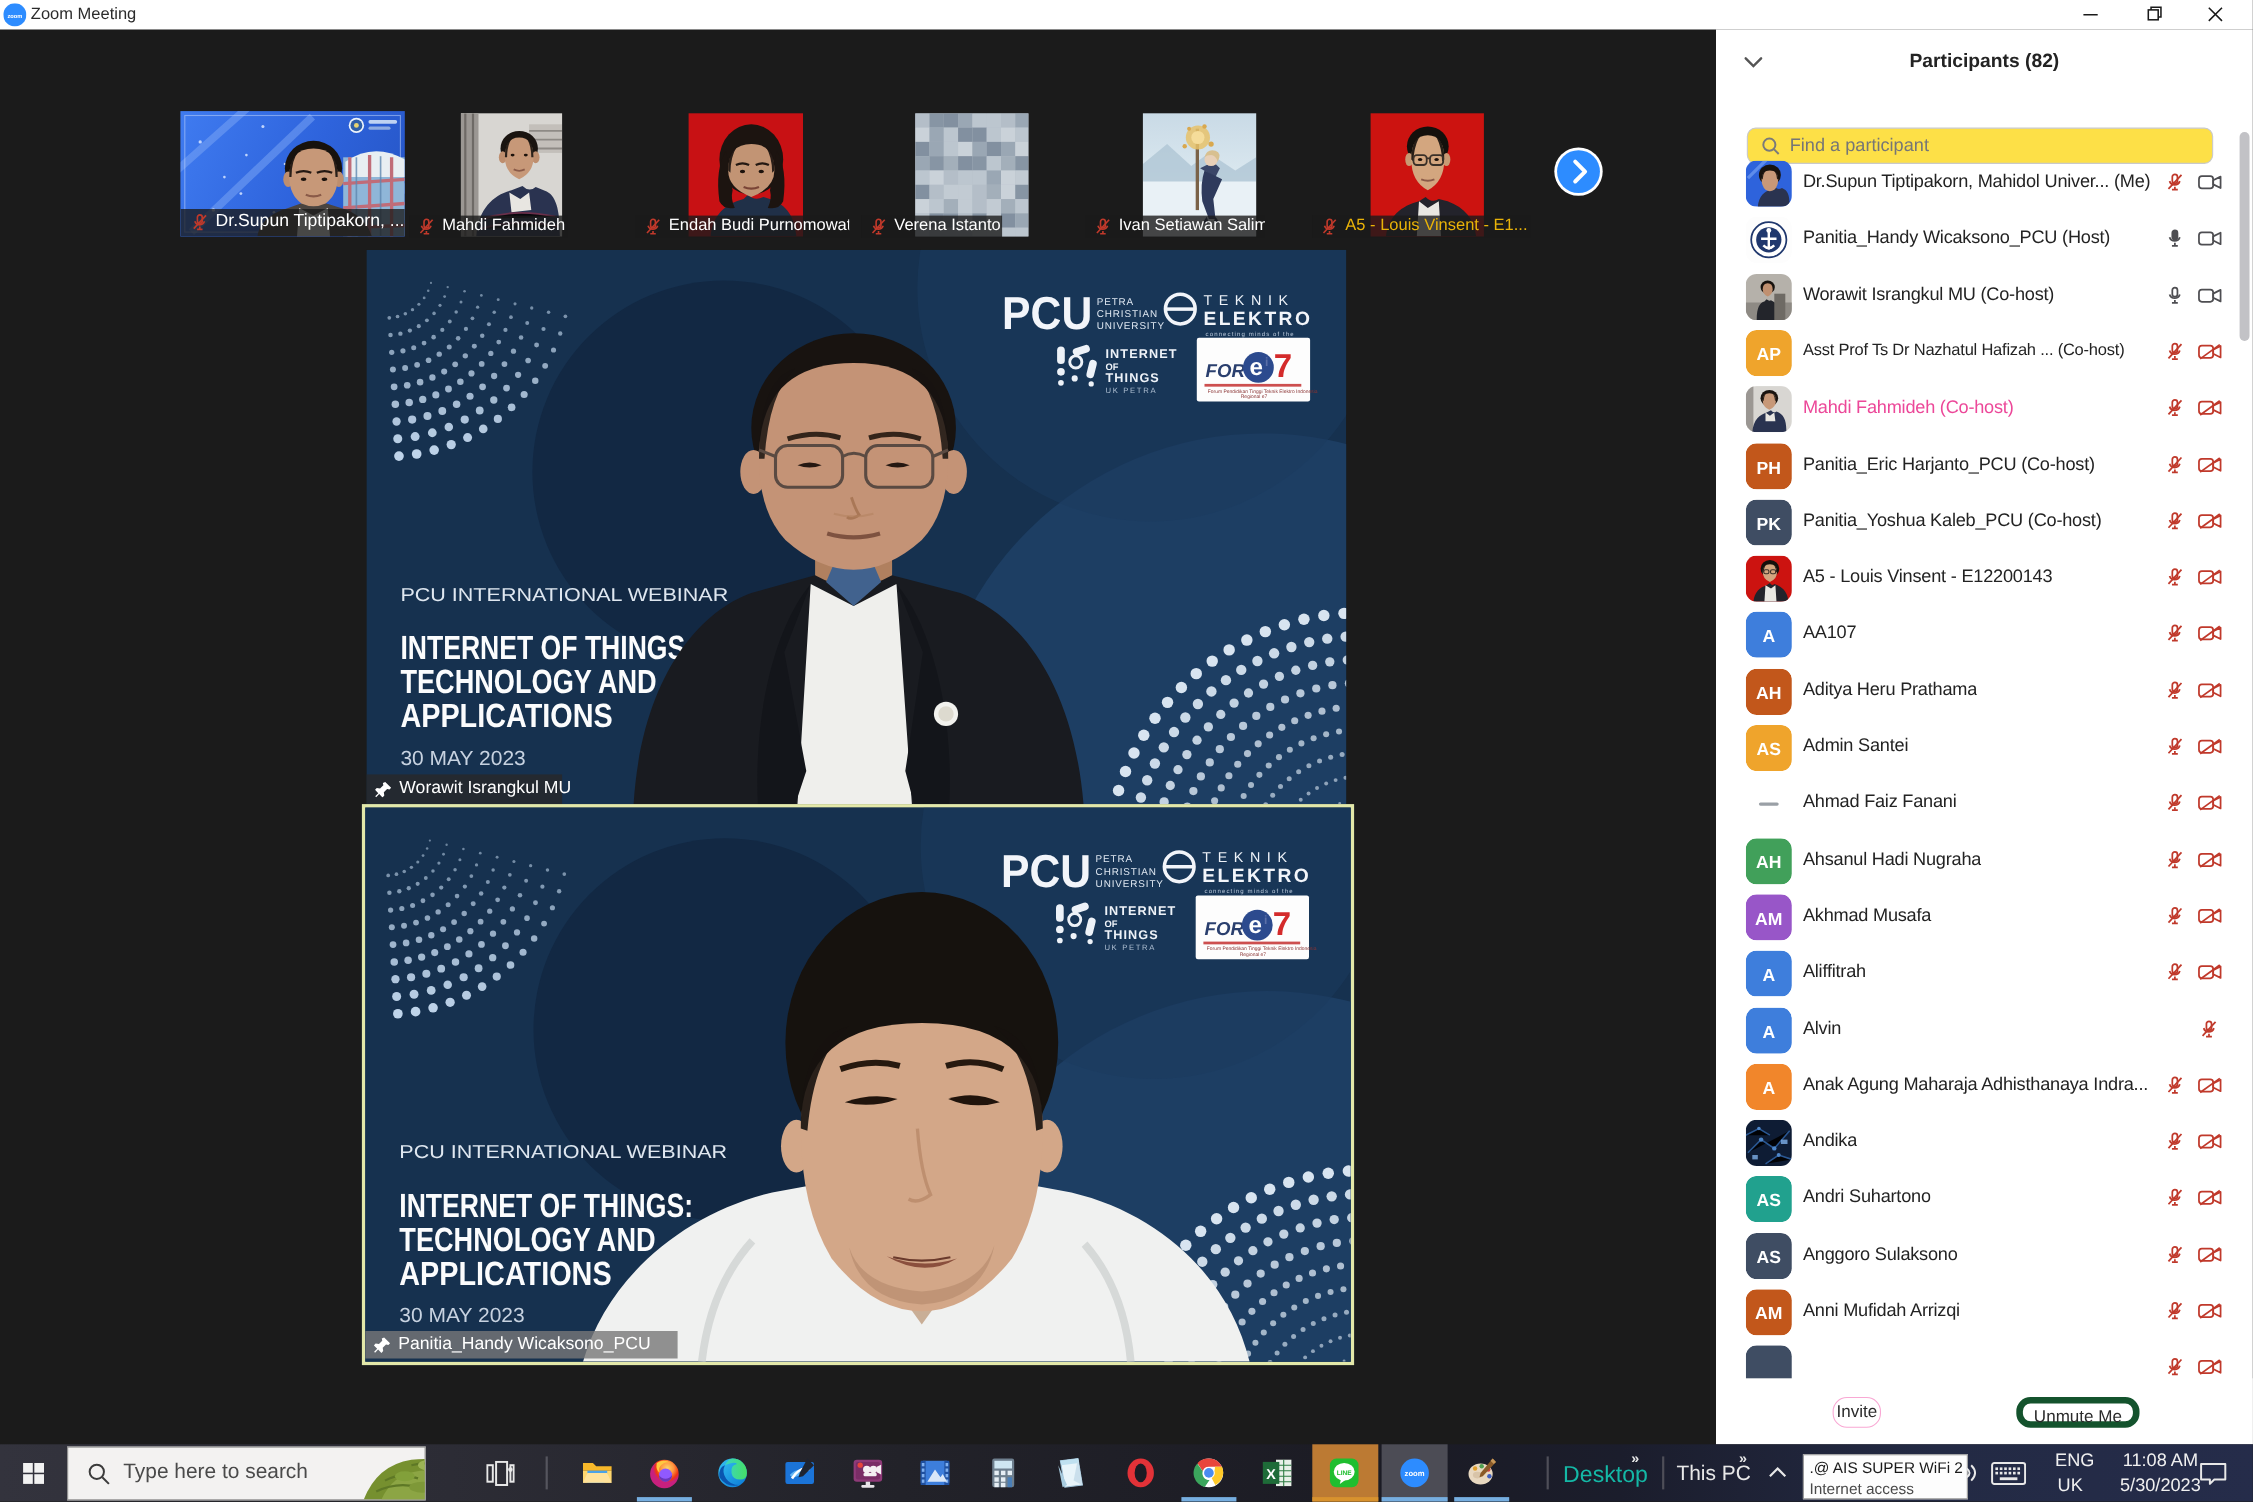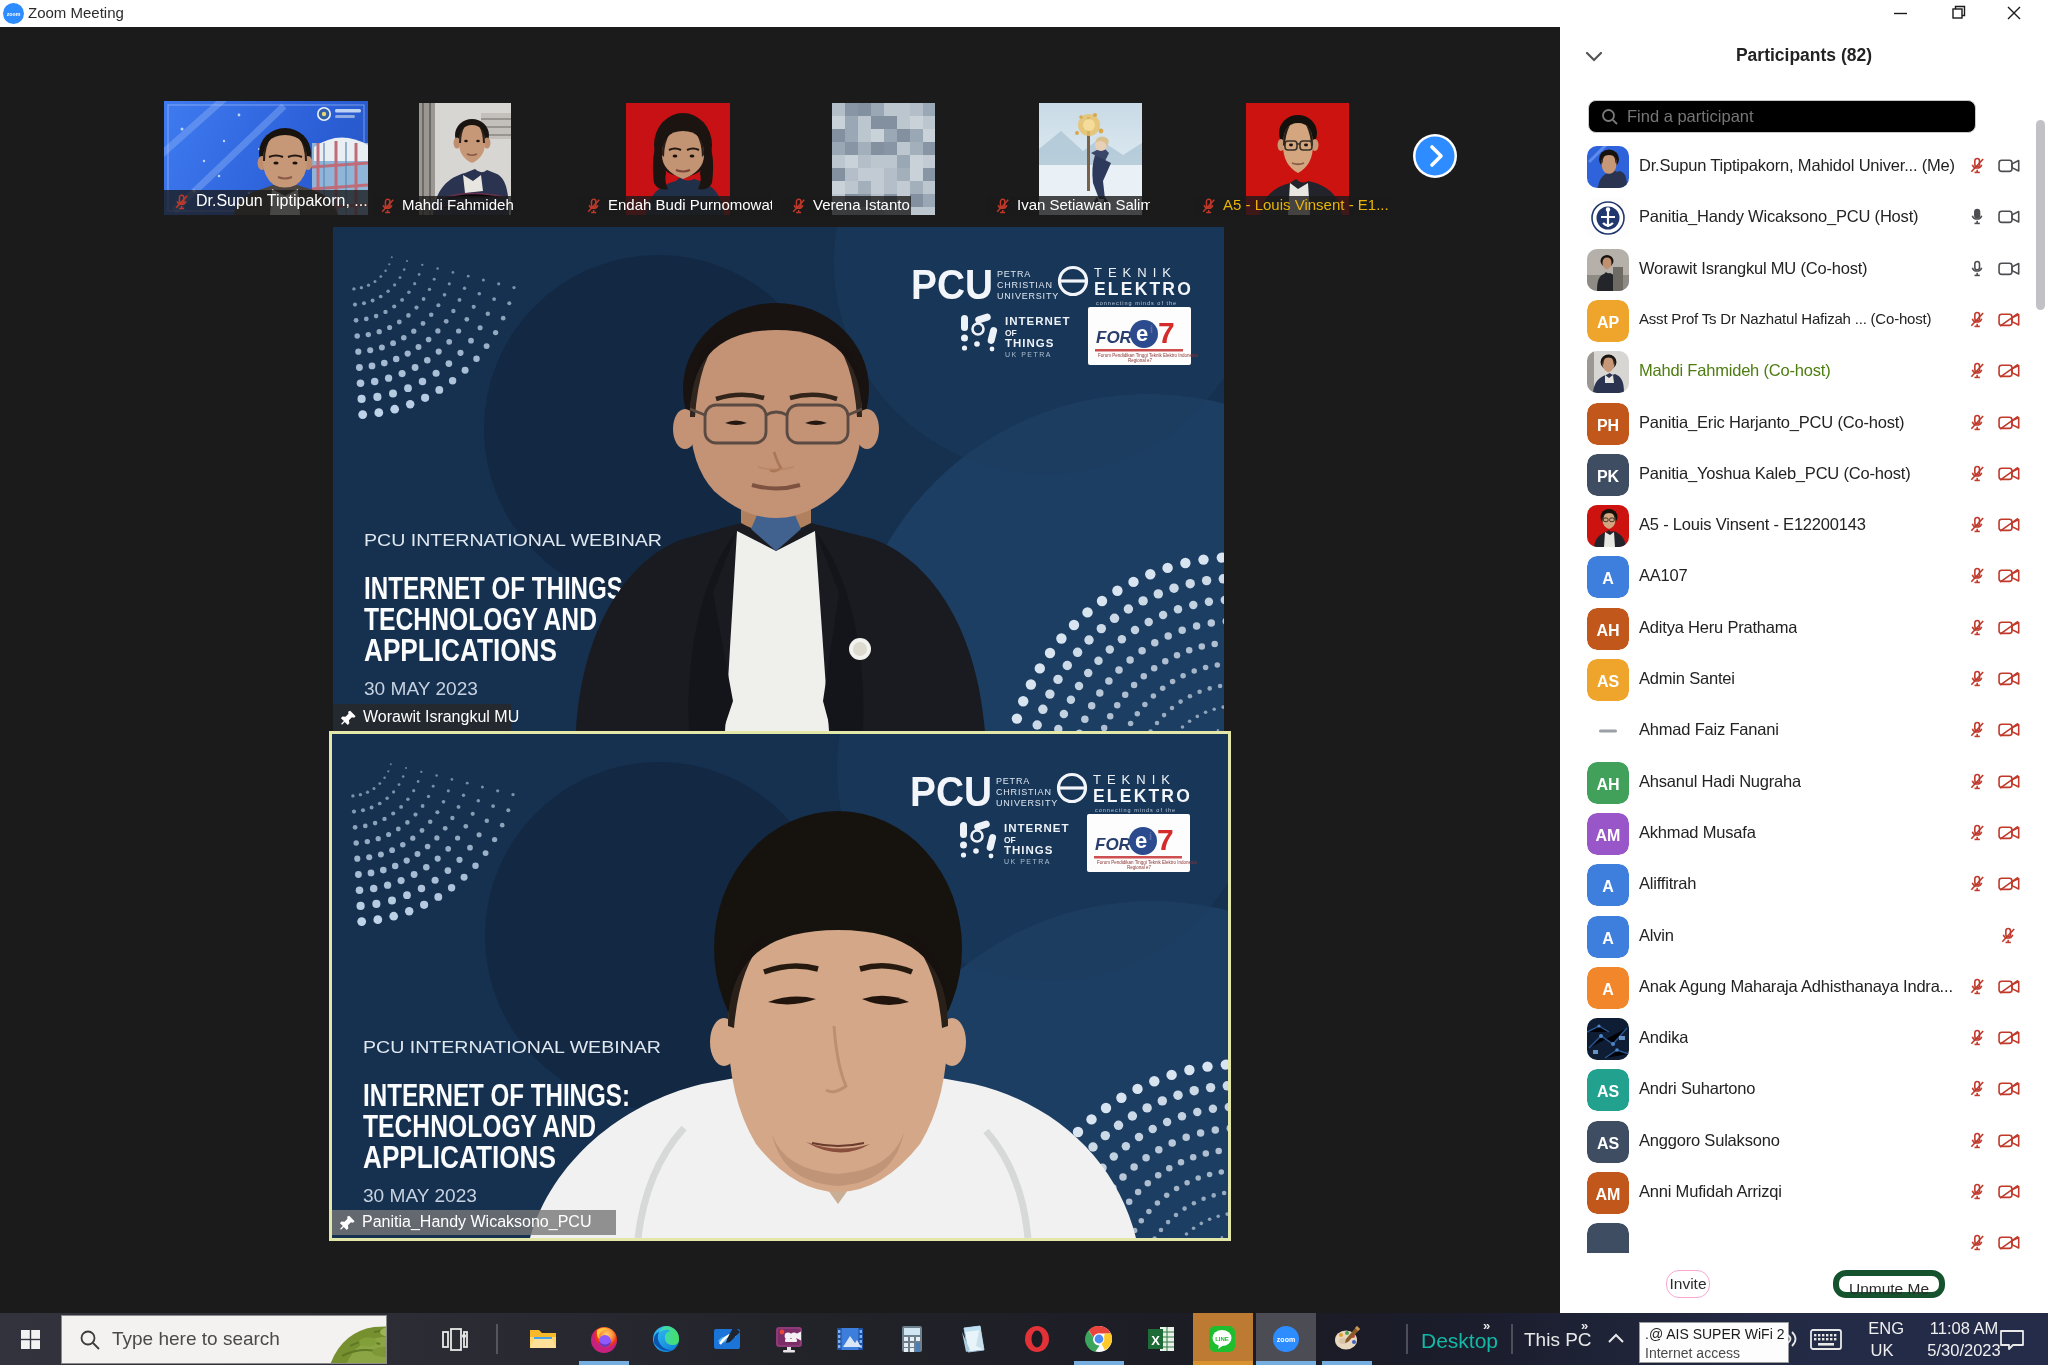--- a/index.html
+++ b/index.html
@@ -959,21 +959,21 @@
       <svg class="abs" style="left:8px;top:5px" width="15" height="15" viewBox="0 0 14 14">
         <use href="#pin"></use>
       </svg>
       <div class="abs" style="left:30px;top:3px;font-size:16px;color:#fff;white-space:nowrap">Panitia_Handy Wicaksono_PCU</div>
     </div></div>
 <div class="abs" style="left:1560px;top:27px;width:488px;height:1286px;background:#FFFFFF;overflow:hidden">
     <svg class="abs" style="left:24px;top:22px" width="20" height="14" viewBox="0 0 20 14">
       <path d="M3,4 L10,11 L17,4" stroke="#555" stroke-width="2.2" fill="none" stroke-linecap="round"></path>
     </svg>
     <div class="abs" style="left:0;top:18px;width:488px;text-align:center;font-size:17.5px;font-weight:bold;color:#232323">Participants (82)</div>
-    <div class="abs" style="left:28px;top:73px;width:388px;height:33px;border:1.5px solid #C9C9C9;border-radius:8px;background:#000000">
+    <div class="abs" style="left:28px;top:89px;width:424px;height:33px;border:1.5px solid #C9C9C9;border-radius:8px;background:#fde047">
       <svg class="abs" style="left:12px;top:7px" width="18" height="18" viewBox="0 0 18 18" fill="none" stroke="#7a7a7a" stroke-width="1.8">
         <circle cx="7.5" cy="7.5" r="5.5"></circle>
         <line x1="11.8" y1="11.8" x2="16" y2="16"></line>
       </svg>
       <div class="abs" style="left:38px;top:6px;font-size:16.5px;color:#767676">Find a participant</div>
     </div>
     <div class="abs" style="left:27px;top:119.0px;width:42px;height:42px;border-radius:10px;overflow:hidden"><svg width="42" height="42" viewBox="0 0 42 42">
         <rect width="42" height="42" fill="#2E63DC"></rect>
         <line x1="2" y1="16" x2="20" y2="-2" stroke="#7FA8F5" stroke-width="3" opacity=".6"></line>
         <path d="M11,42 C12,32 17,28 23,26 L27,24 Q29,27 33,25 L35,26 C39,28 40,34 40,42 Z" fill="#2A3350"></path>
@@ -1032,21 +1032,21 @@
     <div class="abs" style="left:27px;top:324.2px;width:42px;height:42px;border-radius:10px;overflow:hidden"><svg width="42" height="42" viewBox="0 0 42 42">
         <rect width="42" height="42" fill="#D8D6D2"></rect>
         <rect x="0" y="0" width="7" height="42" fill="#9B9793"></rect>
         <path d="M6,42 C7,30 13,26 19,24 L23,22 Q25,25 28,23 L30,24 C36,27 37,34 37,42 Z" fill="#2A3350"></path>
         <path d="M18,24 L22,27 L26,24 L27,32 L18,32 Z" fill="#E8E6E1"></path>
         <ellipse cx="21.5" cy="11" rx="8" ry="7.5" fill="#1A1410"></ellipse>
         <path d="M15.5,13 Q15.5,6.5 21.5,6.5 Q27.5,6.5 27.5,13 Q27.5,19 21.5,21.5 Q15.5,19 15.5,13 Z" fill="#C79878"></path>
         <path d="M15.5,13 Q15.5,8.5 18,7.3 Q16.3,10 16.3,13.5 Z" fill="#1A1410" opacity=".9"></path>
         <path d="M27.5,13 Q27.5,8.5 25,7.3 Q26.7,10 26.7,13.5 Z" fill="#1A1410" opacity=".9"></path>
       </svg></div>
-    <div class="abs" style="left:79px;top:334.2px;font-size:16.5px;letter-spacing:-0.2px;color:#4d7c0f;white-space:nowrap;max-width:325px;overflow:hidden">Mahdi Fahmideh (Co-host)</div>
+    <div class="abs" style="left:79px;top:334.2px;font-size:16.5px;letter-spacing:-0.2px;color:#ec4899;white-space:nowrap;max-width:325px;overflow:hidden">Mahdi Fahmideh (Co-host)</div>
     <svg class="abs" style="left:407px;top:333.2px" width="20" height="21" viewBox="0 0 24 23">
       <use href="#micoff"></use>
     </svg>
     <svg class="abs" style="left:438px;top:335.2px" width="23" height="17" viewBox="0 0 26 18">
       <use href="#camoff"></use>
     </svg>
     <div class="abs" style="left:27px;top:375.5px;width:42px;height:42px;border-radius:10px;overflow:hidden"><svg width="42" height="42" viewBox="0 0 42 42">
         <rect width="42" height="42" rx="10" fill="#C2571B"></rect>
         <text x="21" y="27.5" text-anchor="middle" font-family="Liberation Sans" font-size="16" font-weight="bold" fill="#fff">PH</text>
       </svg></div>

